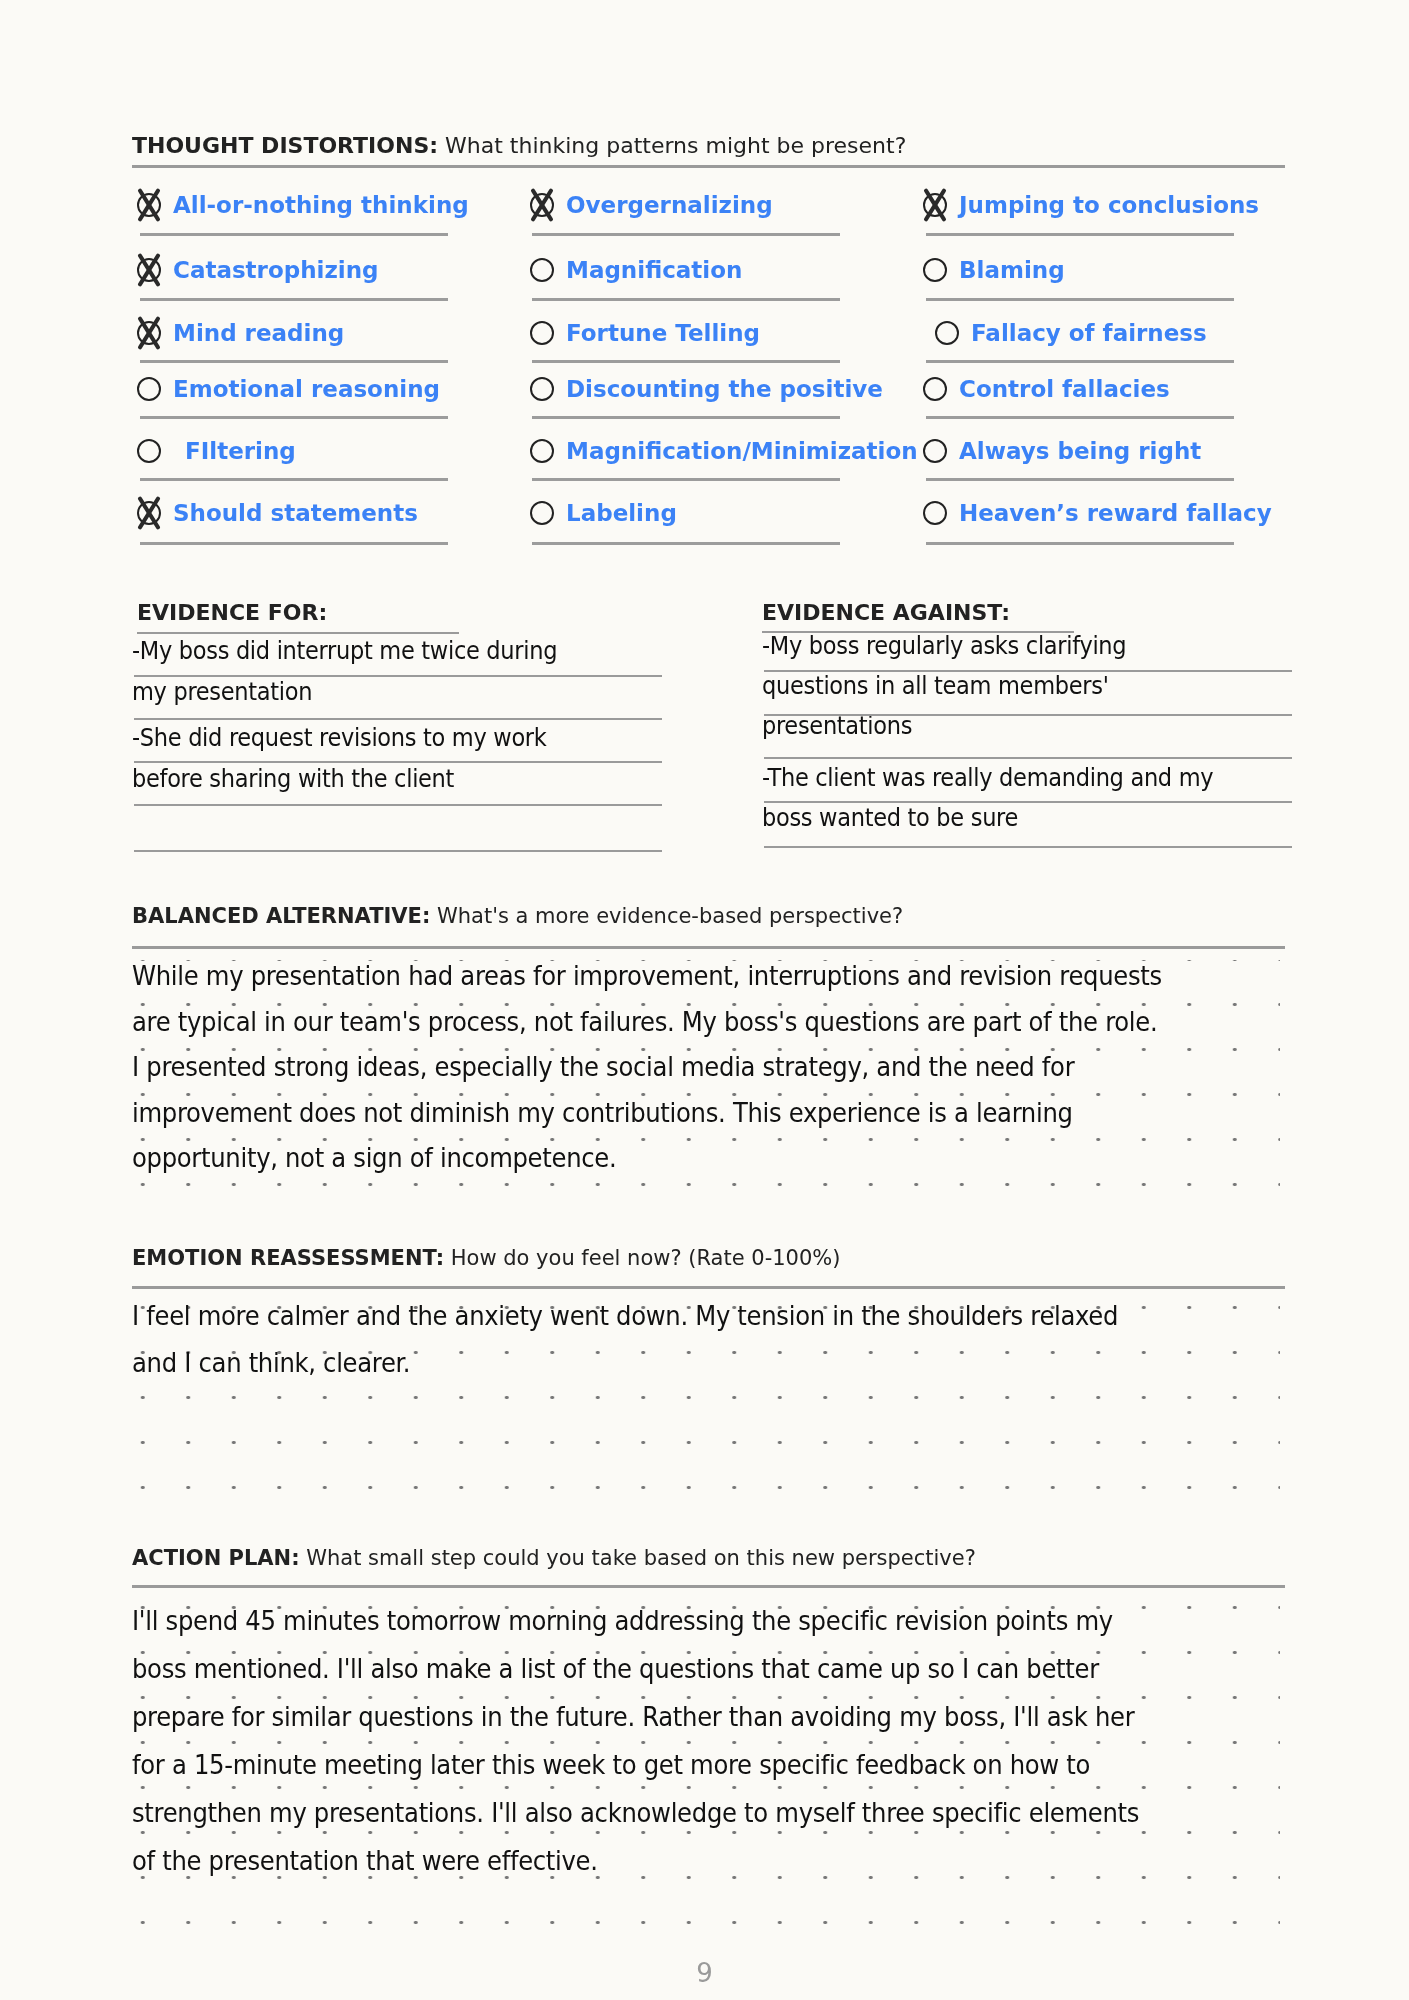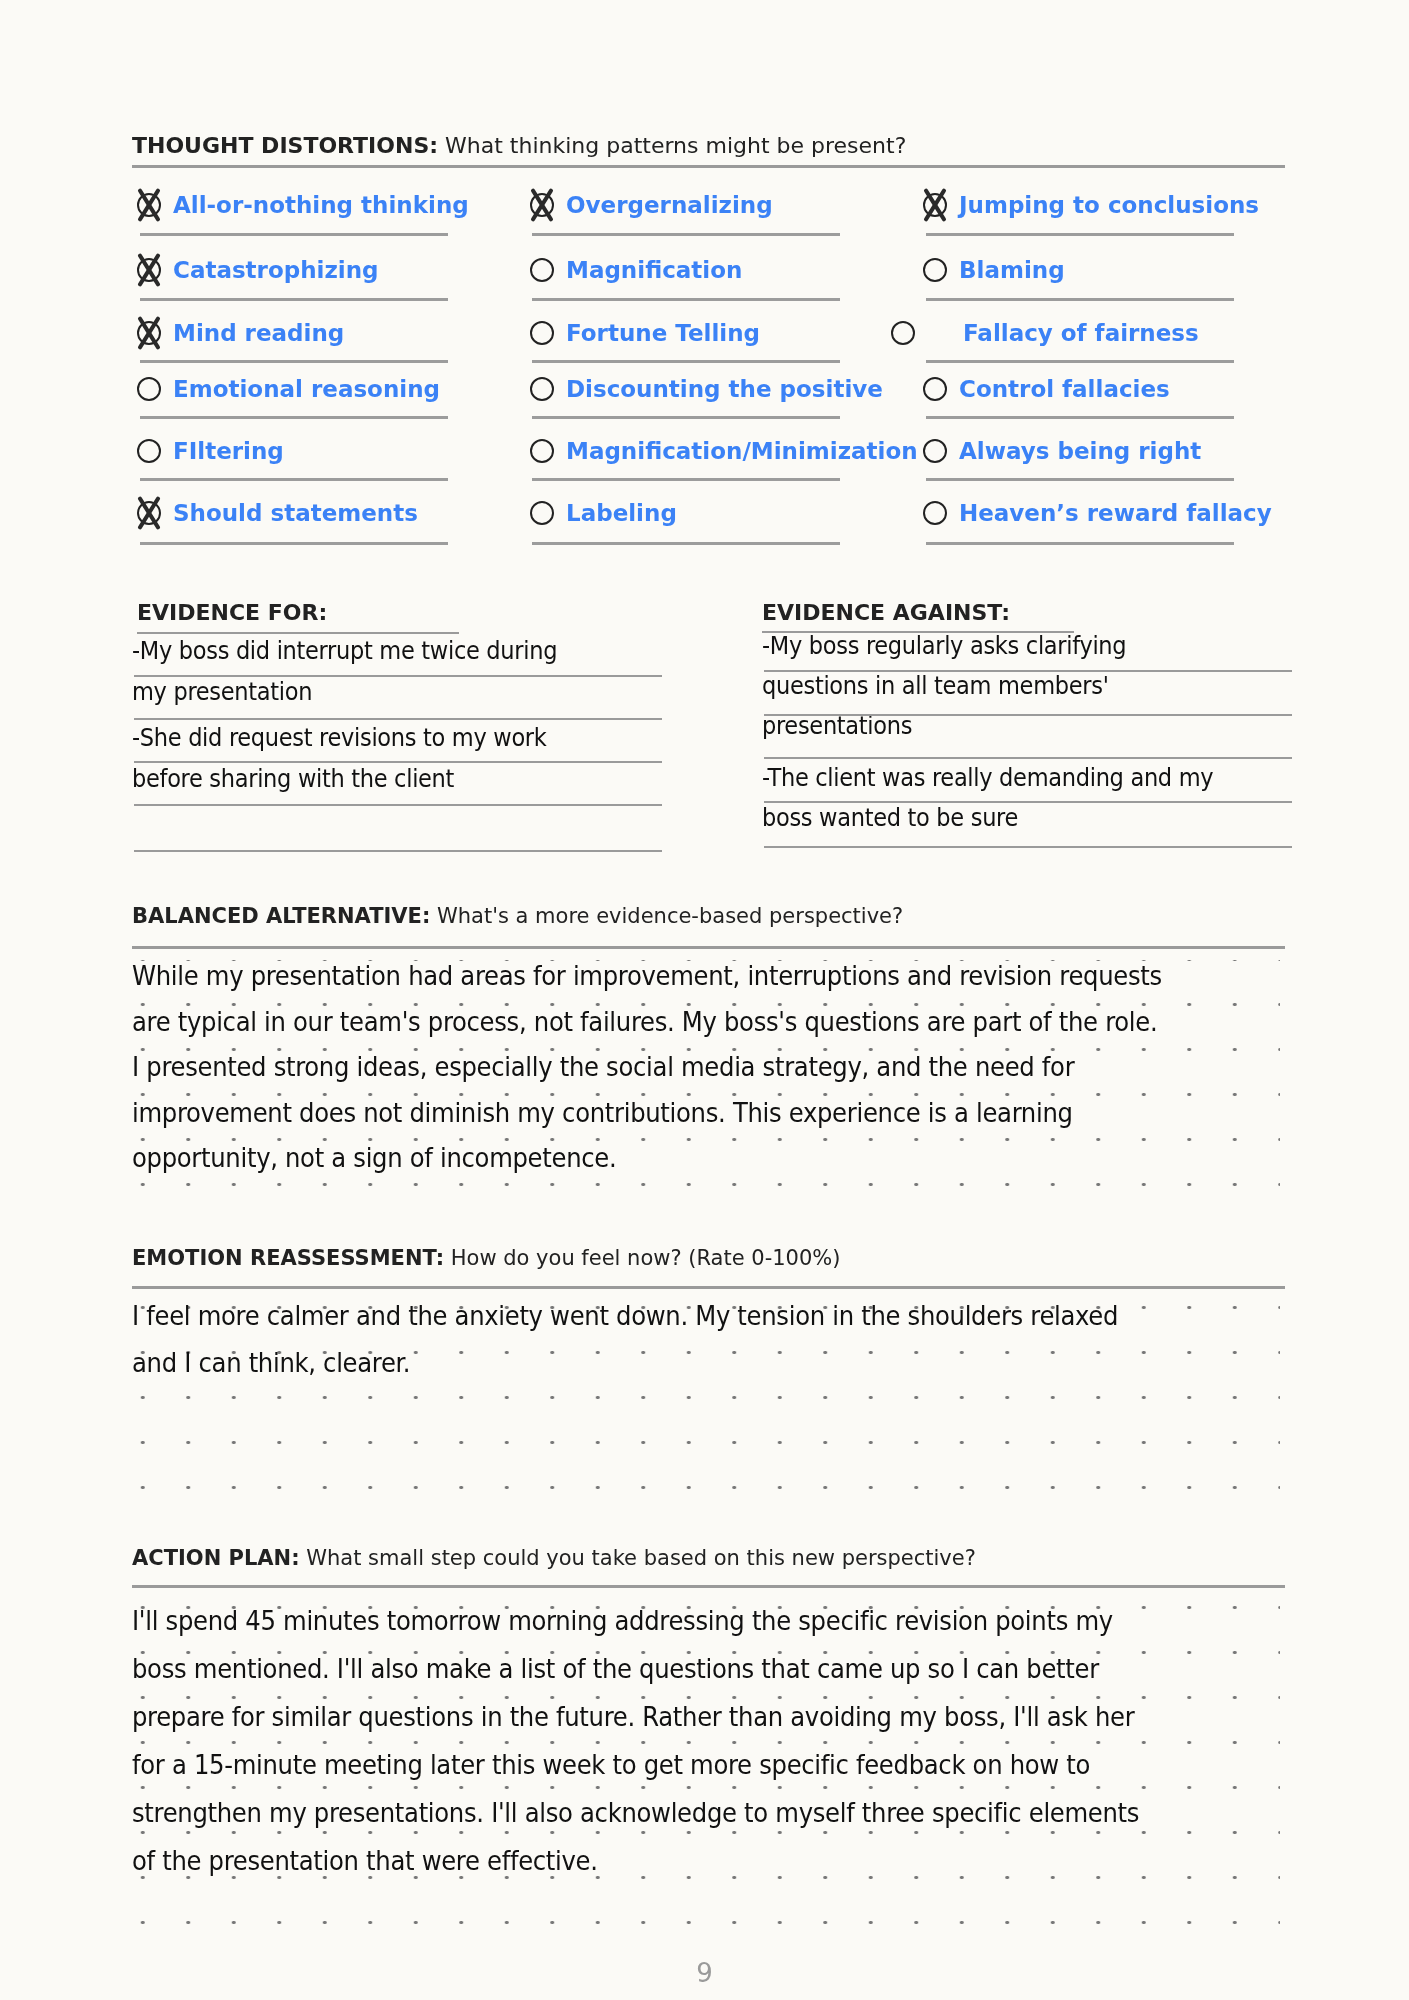--- a/index.html
+++ b/index.html
@@ -84,21 +84,21 @@
     <div class="opt" style="left: 137px; top: 320px;">
       <span class="box checked"></span>
       <span>Mind reading</span>
     </div>
     <div class="opt-rule" style="left: 140px; top: 360px;"></div>
     <div class="opt" style="left: 137px; top: 376px;">
       <span class="box"></span>
       <span>Emotional reasoning</span>
     </div>
     <div class="opt-rule" style="left: 140px; top: 416px;"></div>
-    <div class="opt" style="left: 137px; top: 438px;">
+    <div class="opt" style="left: 137px; top: 438px; gap: 12px;">
       <span class="box"></span>
       <span>FIltering</span>
     </div>
     <div class="opt-rule" style="left: 140px; top: 478px;"></div>
     <div class="opt" style="left: 137px; top: 500px;">
       <span class="box checked"></span>
       <span>Should statements</span>
     </div>
     <div class="opt-rule" style="left: 140px; top: 542px;"></div>
     <div class="opt" style="left: 530px; top: 192px;">
@@ -134,21 +134,21 @@
     <div class="opt" style="left: 923px; top: 192px;">
       <span class="box checked"></span>
       <span>Jumping to conclusions</span>
     </div>
     <div class="opt-rule" style="left: 926px; top: 233px;"></div>
     <div class="opt" style="left: 923px; top: 257px;">
       <span class="box"></span>
       <span>Blaming</span>
     </div>
     <div class="opt-rule" style="left: 926px; top: 298px;"></div>
-    <div class="opt" style="left: 891px; top: 320px; gap: 36px;">
+    <div class="opt" style="left: 935px; top: 320px;">
       <span class="box"></span>
       <span>Fallacy of fairness</span>
     </div>
     <div class="opt-rule" style="left: 926px; top: 360px;"></div>
     <div class="opt" style="left: 923px; top: 376px;">
       <span class="box"></span>
       <span>Control fallacies</span>
     </div>
     <div class="opt-rule" style="left: 926px; top: 416px;"></div>
     <div class="opt" style="left: 923px; top: 438px;">

